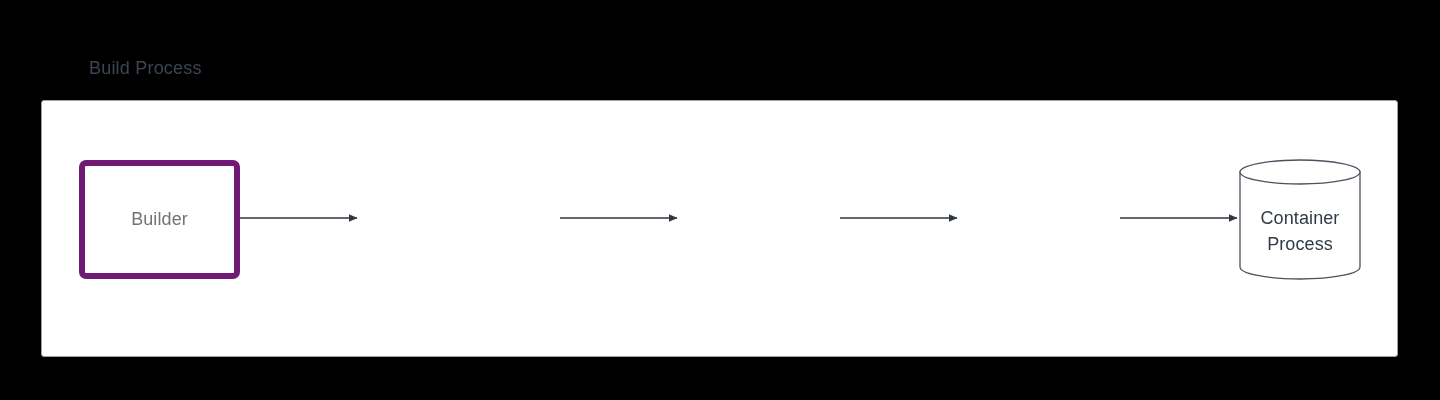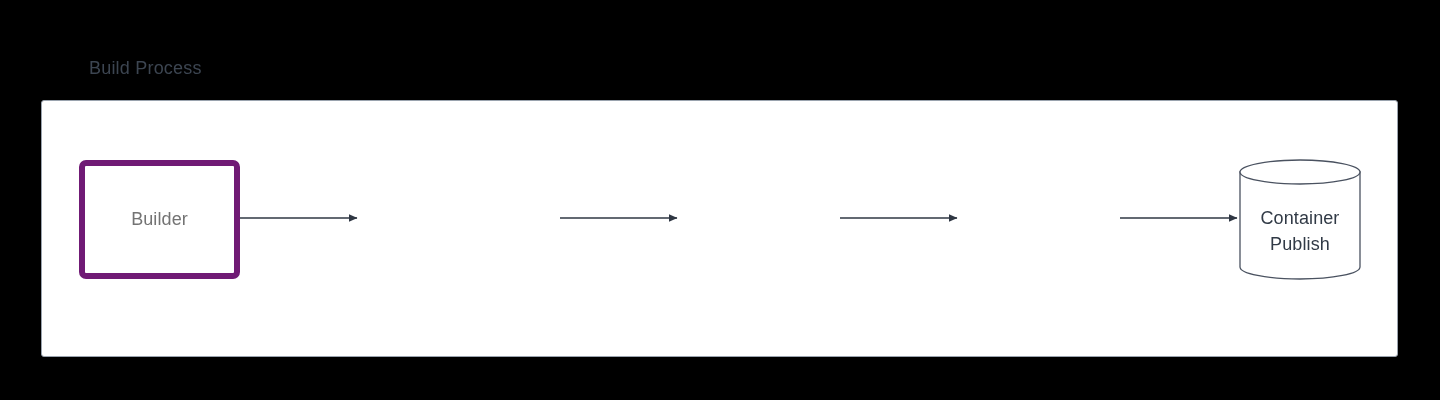--- a/index.html
+++ b/index.html
@@ -172,18 +172,18 @@
 
 
   <div class="cylinder">
     <svg class="cyl-svg" viewBox="0 0 122 119" xmlns="http://www.w3.org/2000/svg">
       <path d="M1,12 L1,107 A60,12 0 0,0 121,107 L121,12 Z" fill="#ffffff" stroke="#4a5260" stroke-width="1.3"></path>
       <ellipse cx="61" cy="12" rx="60" ry="12" fill="#ffffff" stroke="#4a5260" stroke-width="1.3"></ellipse>
     </svg>
     <div class="cyl-label">
       <div>
         <div>Container</div>
-        <div>Publish</div>
+        <div>Process</div>
       </div>
     </div>
   </div>
 
 </div>
 
 </body></html>

